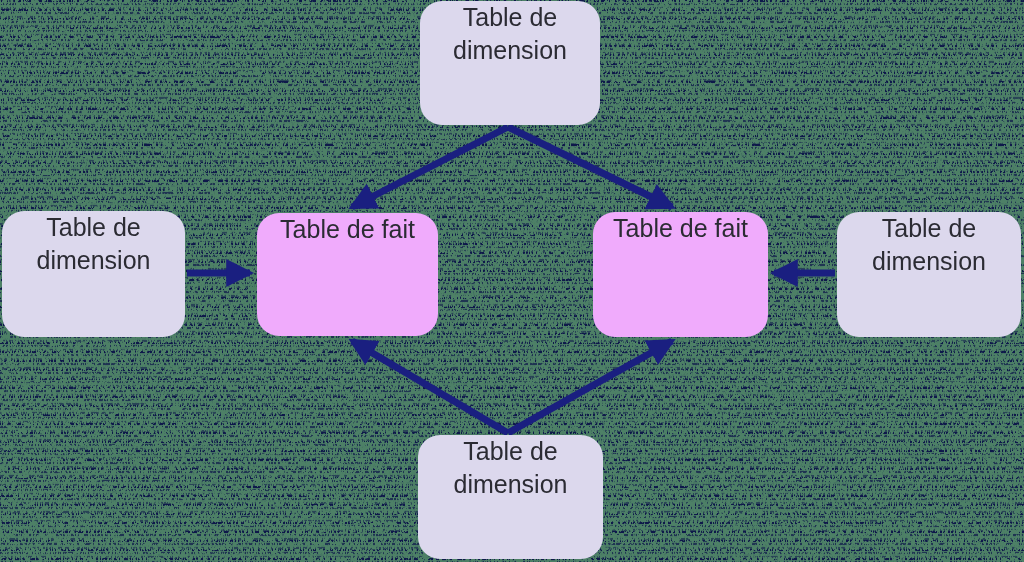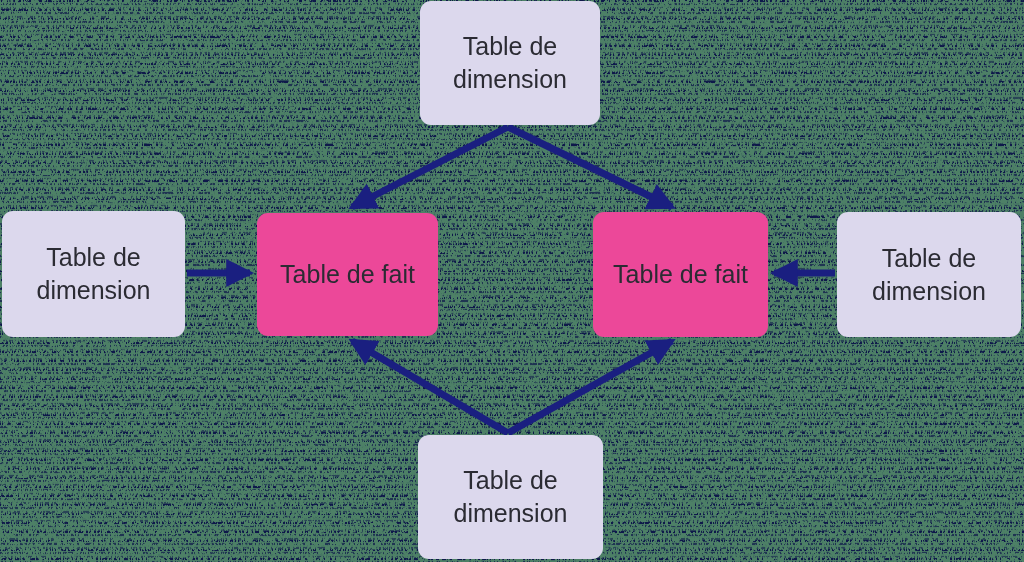--- a/index.html
+++ b/index.html
@@ -20,29 +20,29 @@
       rgba(77,128,102,0.85) 2px,  rgba(77,128,102,0.85) 3px,
       rgba(77,128,102,0.30) 3px,  rgba(77,128,102,0.30) 5px,
       rgba(77,128,102,0.90) 5px,  rgba(77,128,102,0.90) 7px,
       rgba(77,128,102,0.45) 7px,  rgba(77,128,102,0.45) 9px
     );
   }
   .edge-layer { position: absolute; left: 0; top: 0; z-index: 2; }
   .edge-layer line { stroke: #1a1f80; stroke-width: 7; }
   .node {
     position: absolute; z-index: 3;
-    border-radius: 11px;
-    display: flex; align-items: center; justify-content: center;
+    border-radius: 22px;
+    display: flex; justify-content: center;
     text-align: center;
     font-size: 25px; font-weight: 500; line-height: 33px;
     color: #2b2b33;
     padding: 0 8px; box-sizing: border-box;
   }
   .node.dimension { background: #dcd8ed; }
-  .node.fact      { background: #ec4899; }
+  .node.fact      { background: #f0abfc; }
   #node-dim-top     { left: 420px; top: 1px;   width: 180px; height: 124px; }
   #node-dim-left    { left: 2px;   top: 211px; width: 183px; height: 126px; }
   #node-fact-left   { left: 257px; top: 213px; width: 181px; height: 123px; }
   #node-fact-right  { left: 593px; top: 212px; width: 175px; height: 125px; }
   #node-dim-right   { left: 837px; top: 212px; width: 184px; height: 125px; }
   #node-dim-bottom  { left: 418px; top: 435px; width: 185px; height: 124px; }
 </style>
 </head>
 <body>
 

